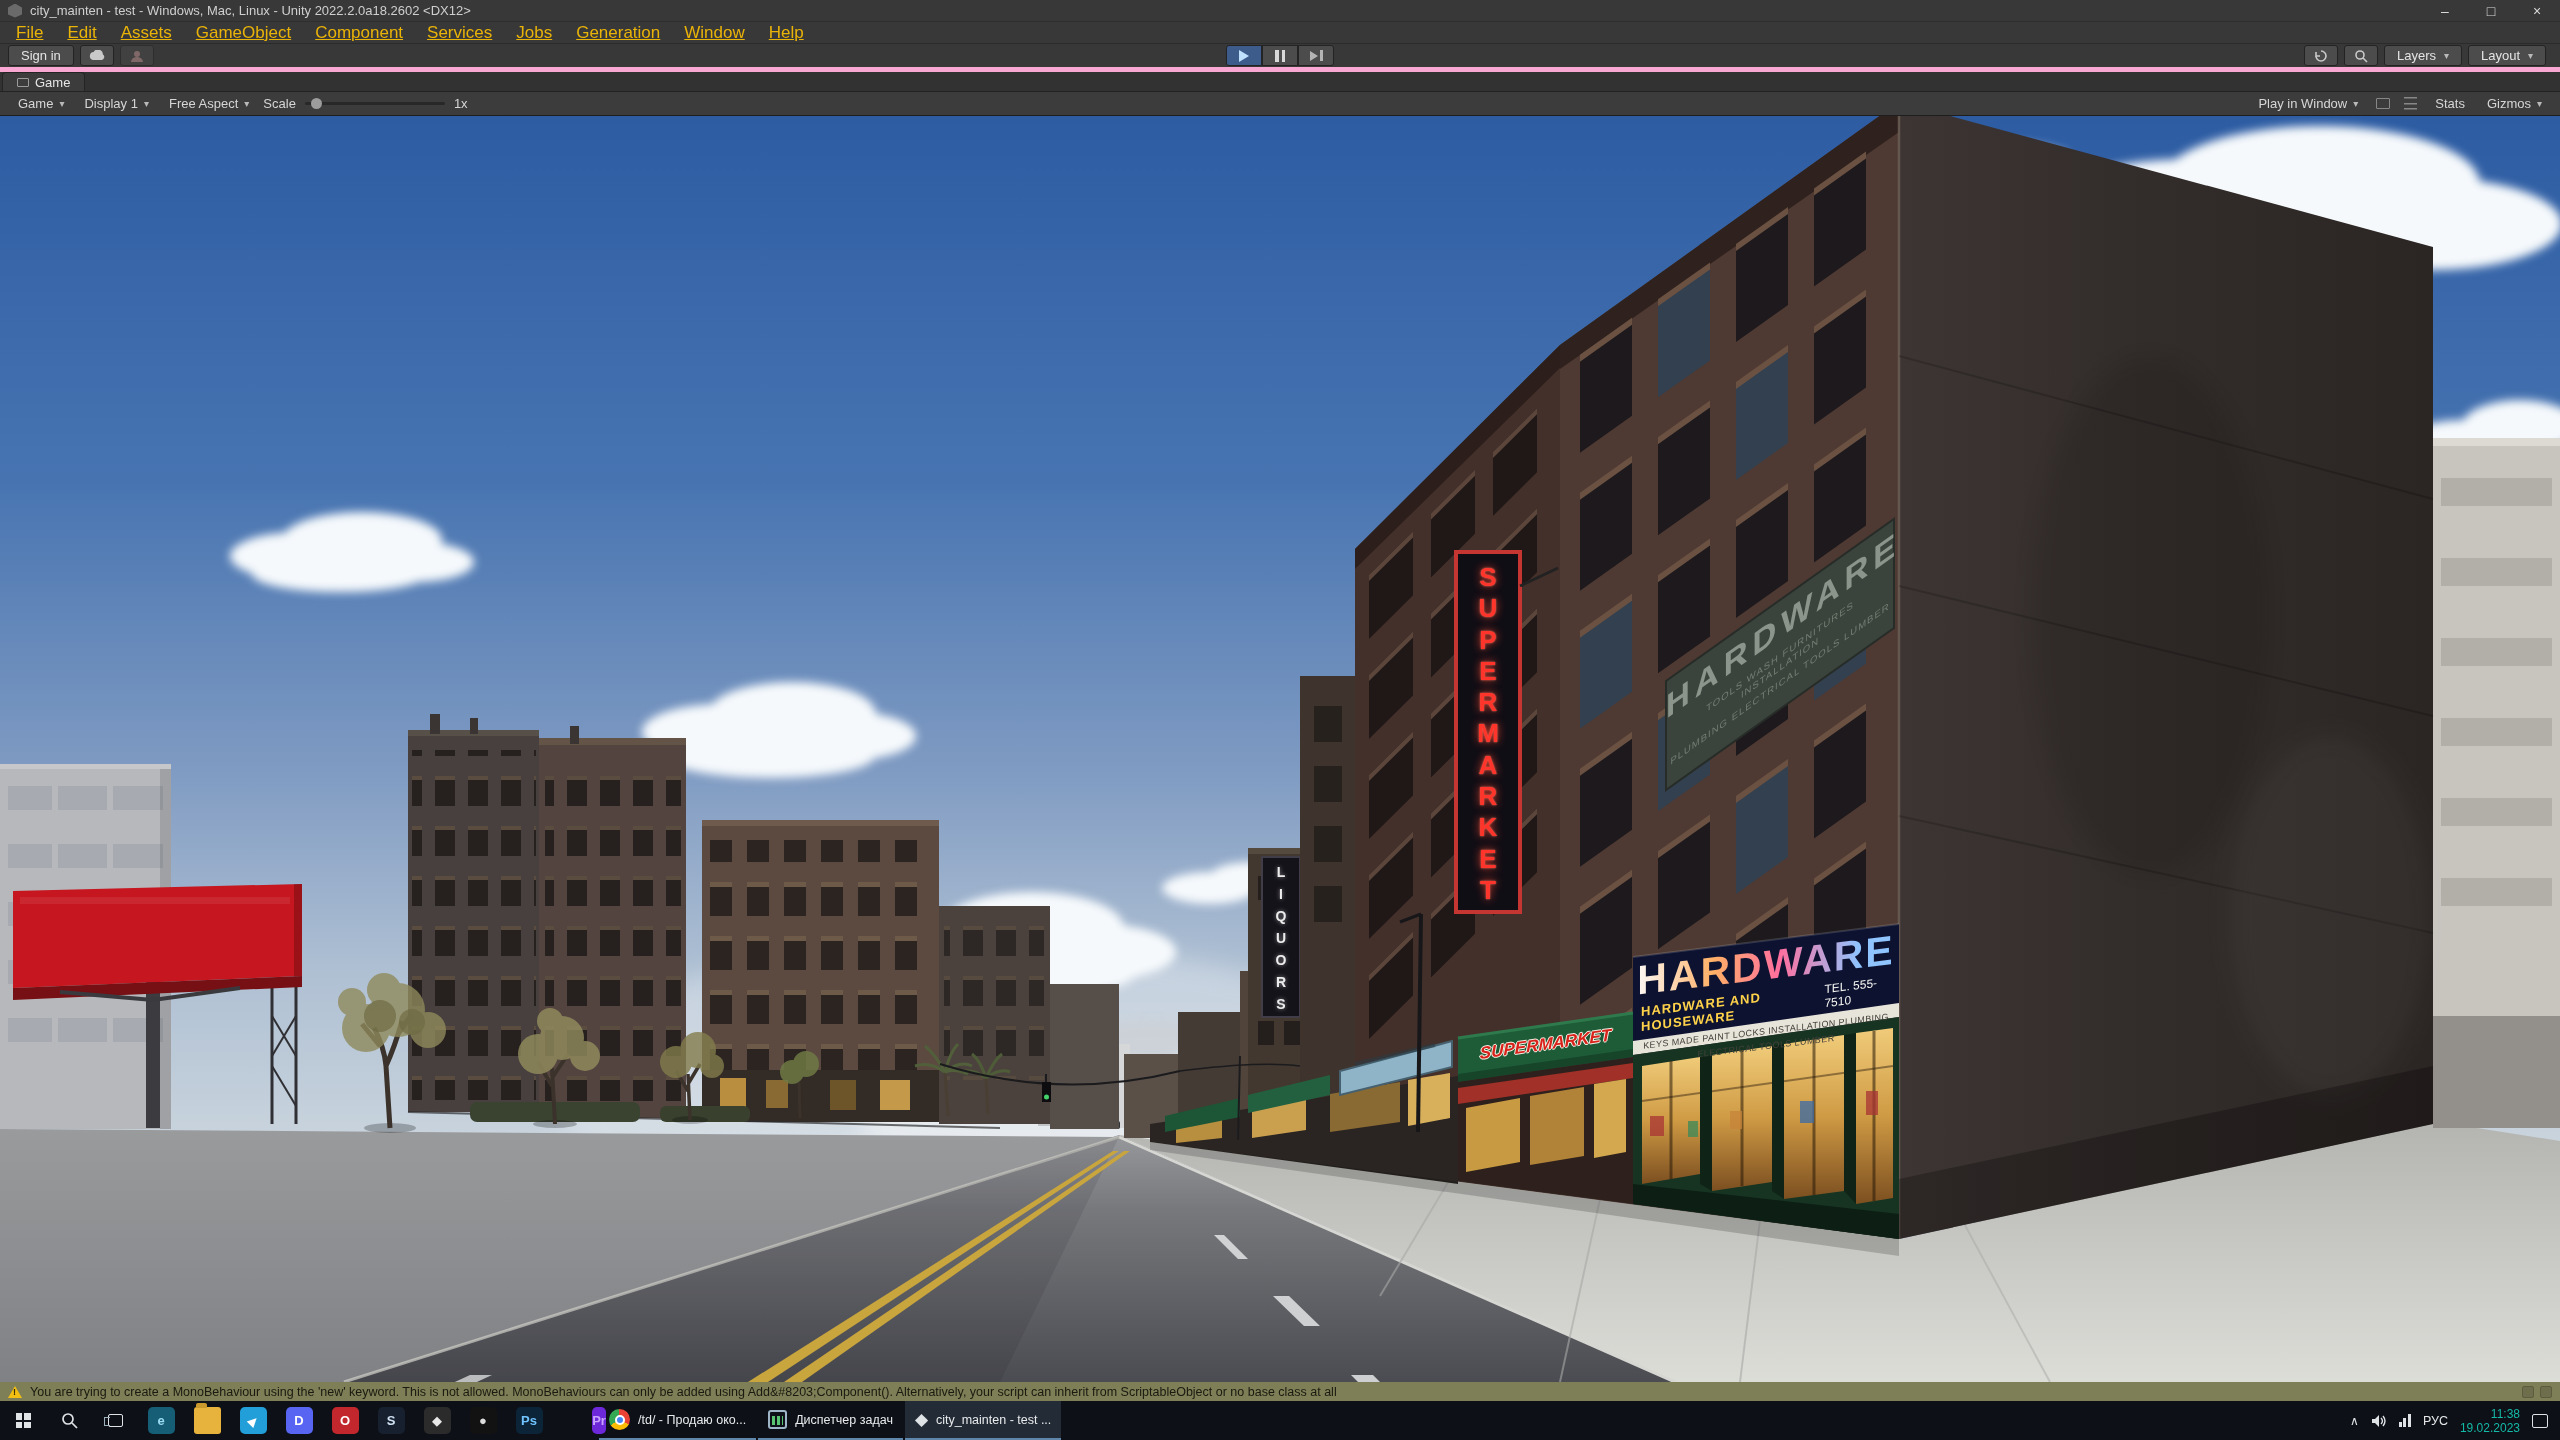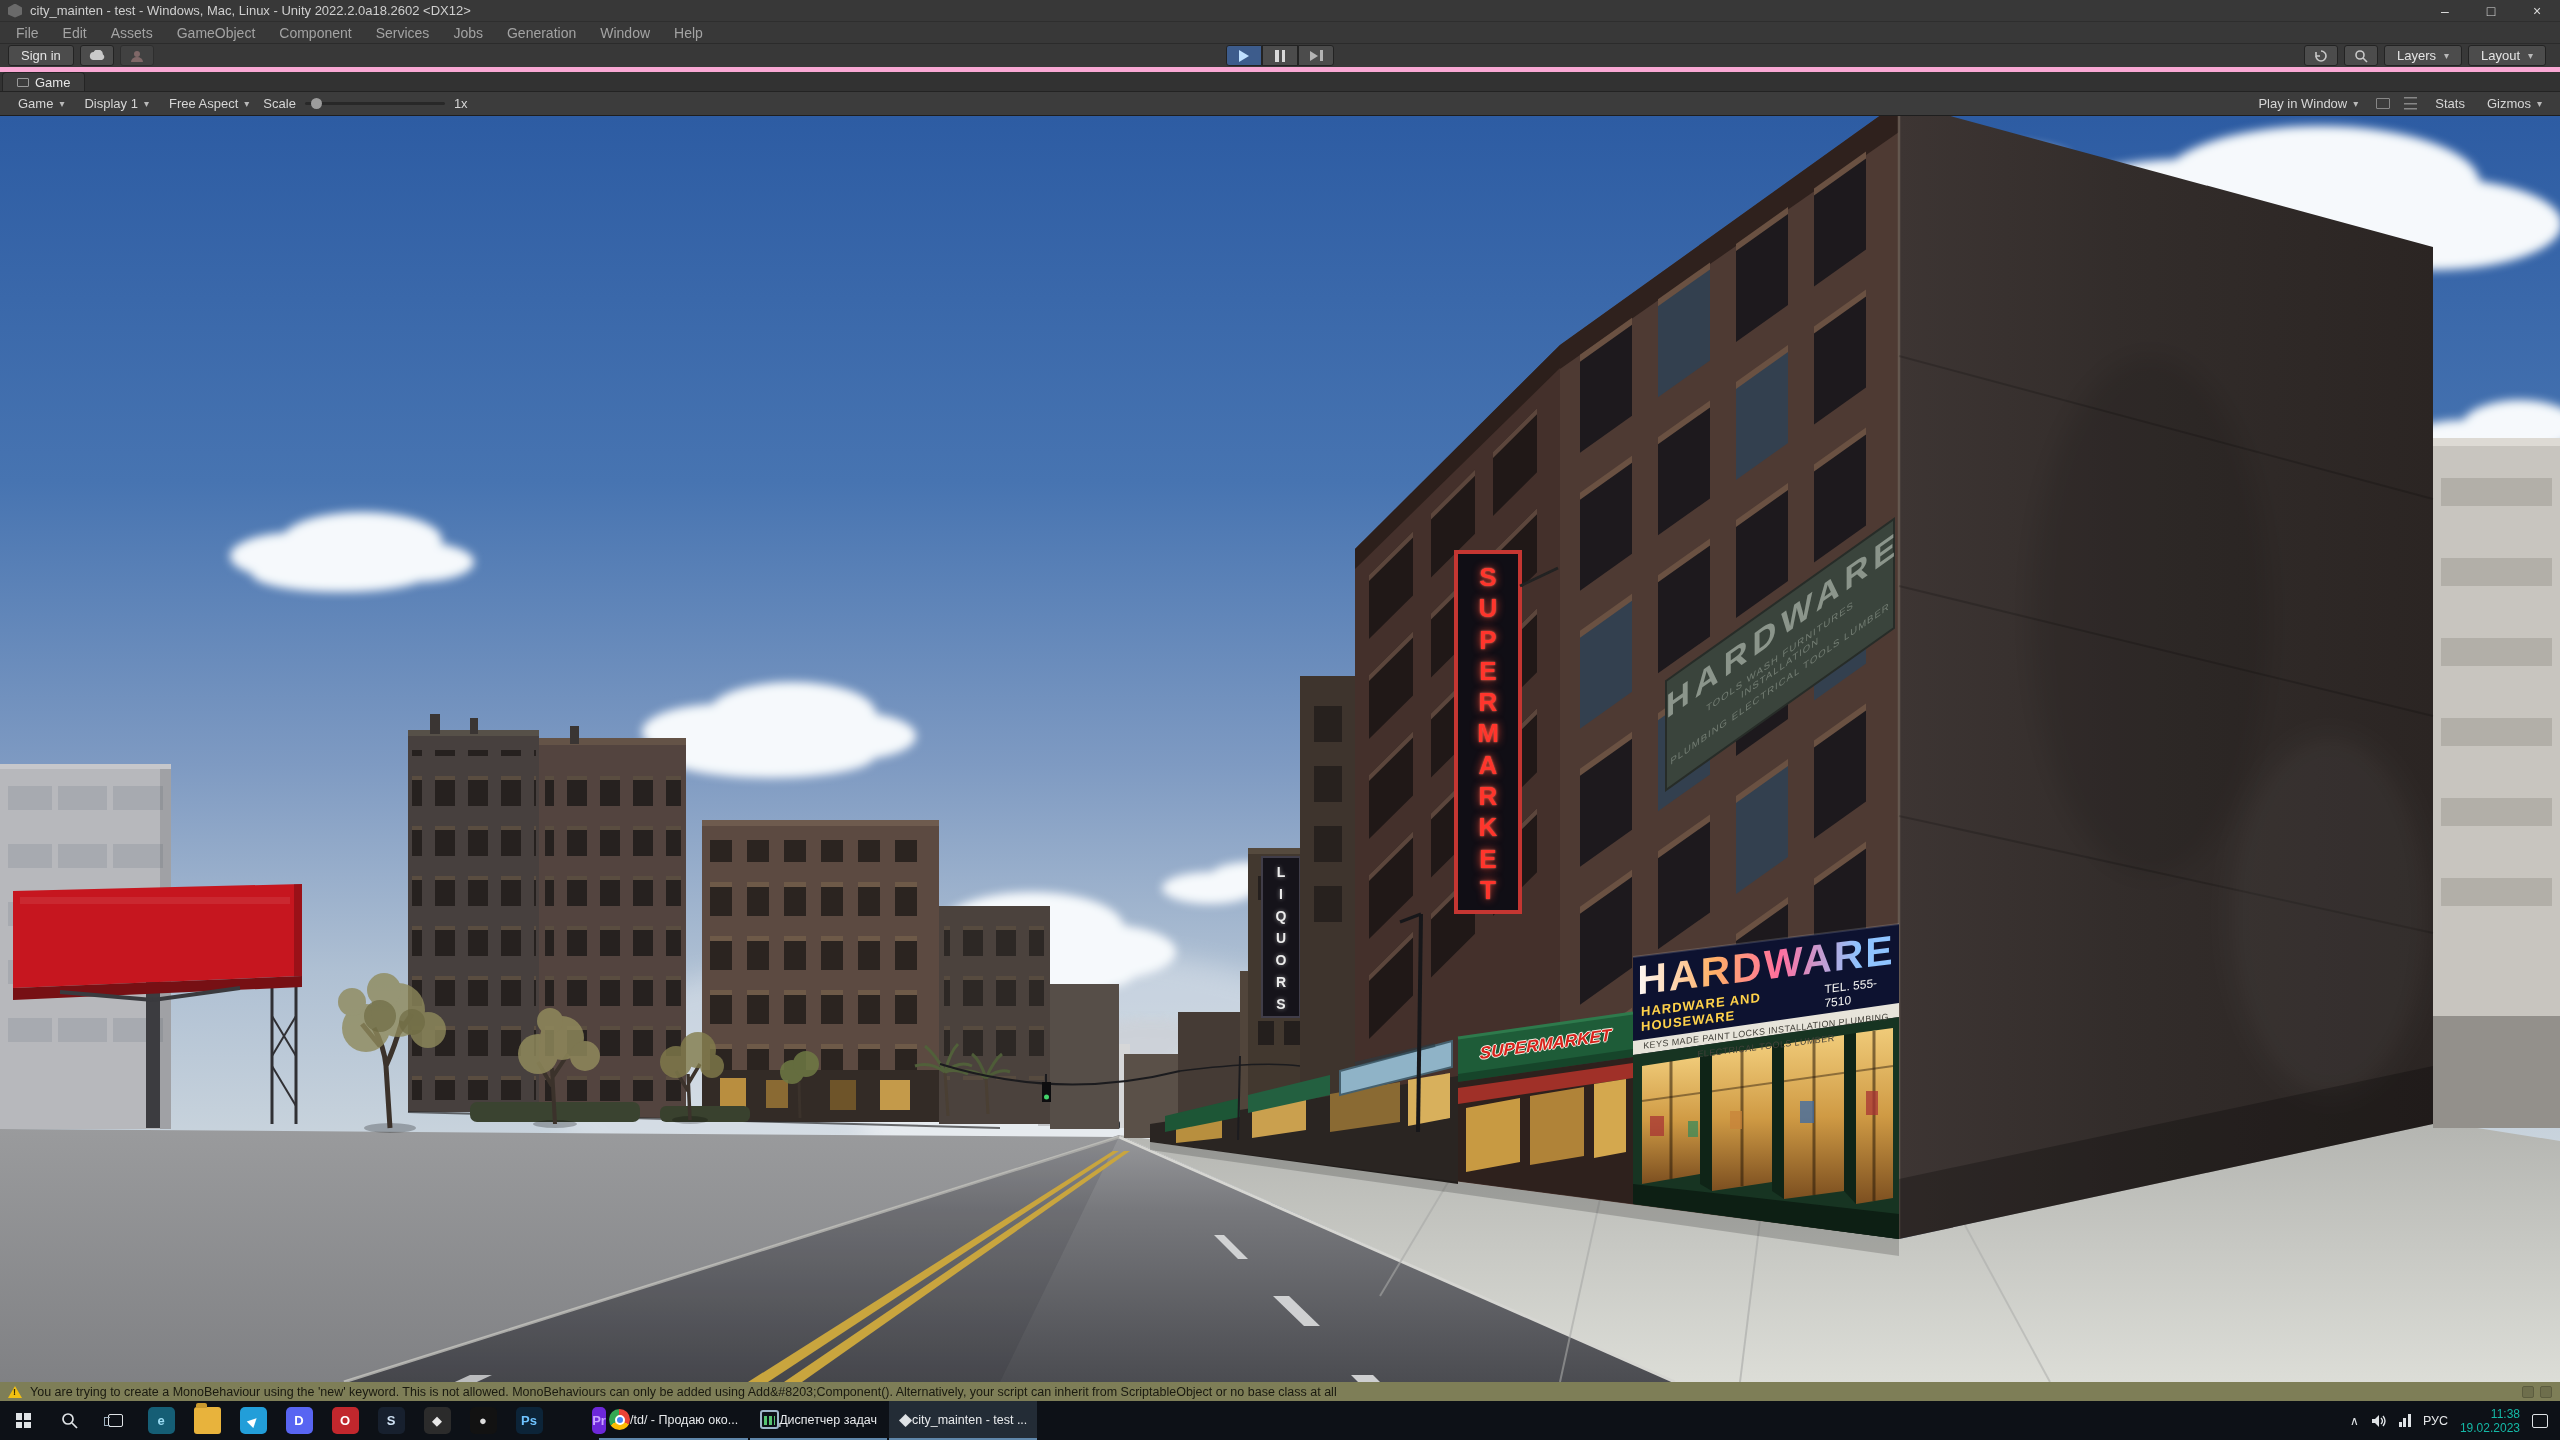--- a/index.html
+++ b/index.html
@@ -12,21 +12,21 @@
     display:flex; align-items:center; padding-left:8px; color:#cfcfcf; font-size:13px; }
   .app-ico { width:14px; height:14px; margin-right:8px; background:#6a6a6a;
     clip-path:polygon(50% 0,100% 28%,100% 78%,50% 100%,0 78%,0 28%); }
   .win-controls { margin-left:auto; display:flex; height:100%; }
   .wc { width:46px; display:flex; align-items:center; justify-content:center;
     color:#d9d9d9; font-size:14px; }
 
   
   .menubar { height:22px; background:#383838; border-bottom:1px solid #2b2b2b;
     display:flex; align-items:center; padding-left:4px; }
-  .menu-item { padding:0 12px; font-size:14px; color:#a3a3a3; }
+  .menu-item { padding:0 12px; font-size:17px; color:#eab308;text-decoration:underline; }
 
   
   .toolbar { height:28px; background:#383838; border-bottom:5px solid #f9a8d4;
     display:flex; align-items:center; padding:0 8px; position:relative; }
   .tb-btn { height:21px; background:#4c4c4c; border:1px solid #232323; border-radius:3px;
     color:#e4e4e4; font-size:13px; display:flex; align-items:center; justify-content:center;
     padding:0 12px; margin-right:6px; }
   .tb-ic { width:34px; padding:0; }
   .dim { opacity:.45; }
   .center-controls { position:absolute; left:50%; transform:translateX(-50%); display:flex; }
@@ -127,21 +127,21 @@
   .a1::before { content:""; position:absolute; top:-4px; left:2px; width:11px; height:5px;
     background:#c9992e; border-radius:2px 2px 0 0; }
   .a2 { background:#229ed9; color:#fff; } .a2 span{ transform:rotate(-45deg); font-size:12px; }
   .a3 { background:#5865f2; color:#fff; }
   .a4 { background:#c1272d; color:#fff; }
   .a5 { background:#17202e; color:#cfe1f3; }
   .a6 { background:#2b2b2b; color:#e8e8e8; }
   .a7 { background:#121212; color:#dddddd; }
   .a8 { background:#0c2438; color:#6fc3ff; }
   .a9 { background:#6d28d9; color:#c9a2ff;margin-left:48px; }
-  .tk-win { display:flex; align-items:center; padding:0 10px; max-width:250px;
+  .tk-win { display:flex; align-items:center; gap:8px; padding:0 10px; max-width:250px;
     border-bottom:2px solid #5f87ab; margin:0 1px; }
   .tk-win.active { background:#232c36; }
   .tk-win-label { font-size:12.5px; white-space:nowrap; overflow:hidden; text-overflow:ellipsis;
     max-width:180px; color:#e8eaec; }
   .chrome-ico { width:21px; height:21px; border-radius:50%; position:relative; flex:0 0 auto;
     background:conic-gradient(#ea4335 0 33%,#fbbc05 0 66%,#34a853 0 100%); }
   .chrome-ico::after { content:""; position:absolute; inset:5.5px; background:#4285f4;
     border-radius:50%; border:2px solid #fff; }
   .tm-ico { width:19px; height:19px; border:2px solid #9fb6c9; border-radius:3px; position:relative; flex:0 0 auto; }
   .tm-ico::after { content:""; position:absolute; left:2px; right:2px; bottom:2px; height:9px;

